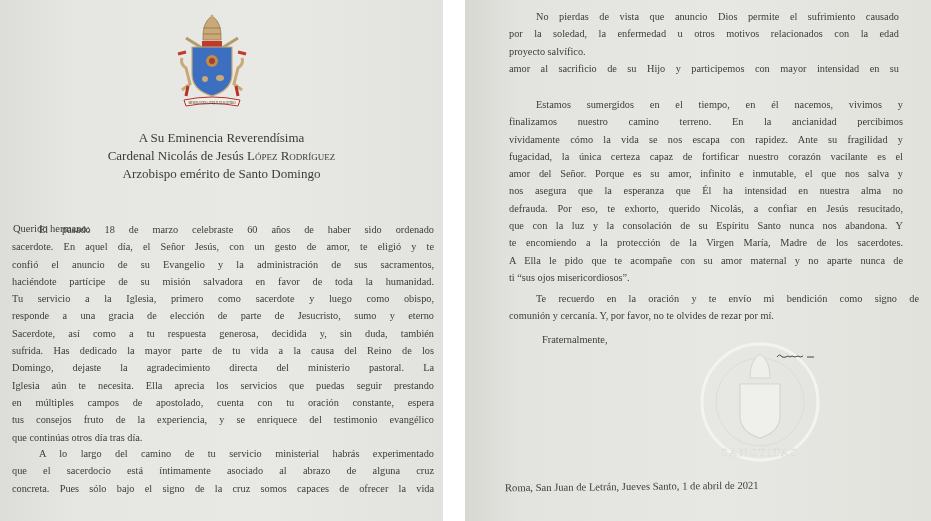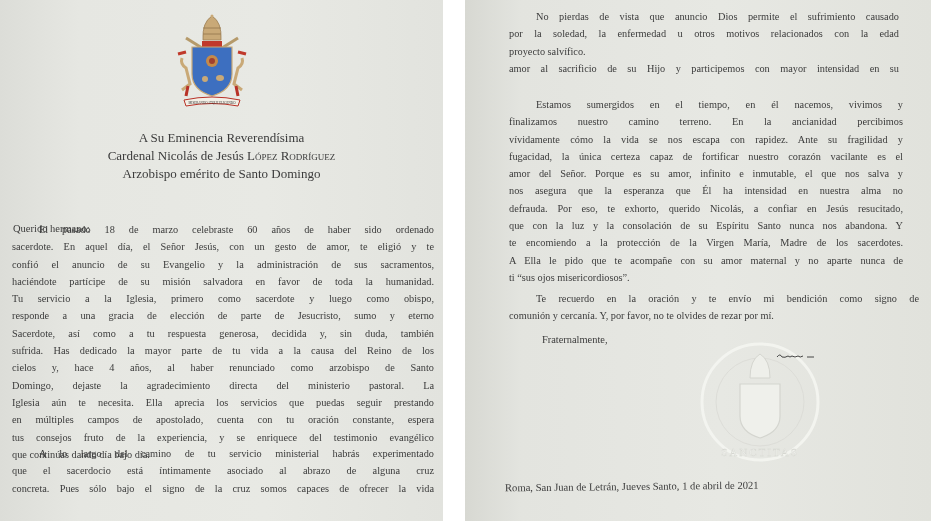--- a/index.html
+++ b/index.html
@@ -101,26 +101,25 @@
 
   <div id="lp1" class="para">
     <span class="line indent">El pasado 18 de marzo celebraste 60 años de haber sido ordenado</span>
     <span class="line">sacerdote. En aquel día, el Señor Jesús, con un gesto de amor, te eligió y te</span>
     <span class="line">confió el anuncio de su Evangelio y la administración de sus sacramentos,</span>
     <span class="line">haciéndote partícipe de su misión salvadora en favor de toda la humanidad.</span>
     <span class="line">Tu servicio a la Iglesia, primero como sacerdote y luego como obispo,</span>
     <span class="line">responde a una gracia de elección de parte de Jesucristo, sumo y eterno</span>
     <span class="line">Sacerdote, así como a tu respuesta generosa, decidida y, sin duda, también</span>
     <span class="line">sufrida. Has dedicado la mayor parte de tu vida a la causa del Reino de los</span>
-    <span class="line">cielos y, hace 4 años, al haber renunciado como arzobispo de Santo</span>
     <span class="line">Domingo, dejaste la agradecimiento directa del ministerio pastoral. La</span>
     <span class="line">Iglesia aún te necesita. Ella aprecia los servicios que puedas seguir prestando</span>
     <span class="line">en múltiples campos de apostolado, cuenta con tu oración constante, espera</span>
     <span class="line">tus consejos fruto de la experiencia, y se enriquece del testimonio evangélico</span>
-    <span class="line last">que continúas dando día bajo día.</span>
+    <span class="line last">que continúas otros día tras día.</span>
   </div>
 
   <div id="lp2" class="para">
     <span class="line indent">A lo largo del camino de tu servicio ministerial habrás experimentado</span>
     <span class="line">que el sacerdocio está íntimamente asociado al abrazo de alguna cruz</span>
     <span class="line">concreta. Pues sólo bajo el signo de la cruz somos capaces de ofrecer la vida</span>
   </div>
 </div>
 
 <div id="page-right" class="page">

